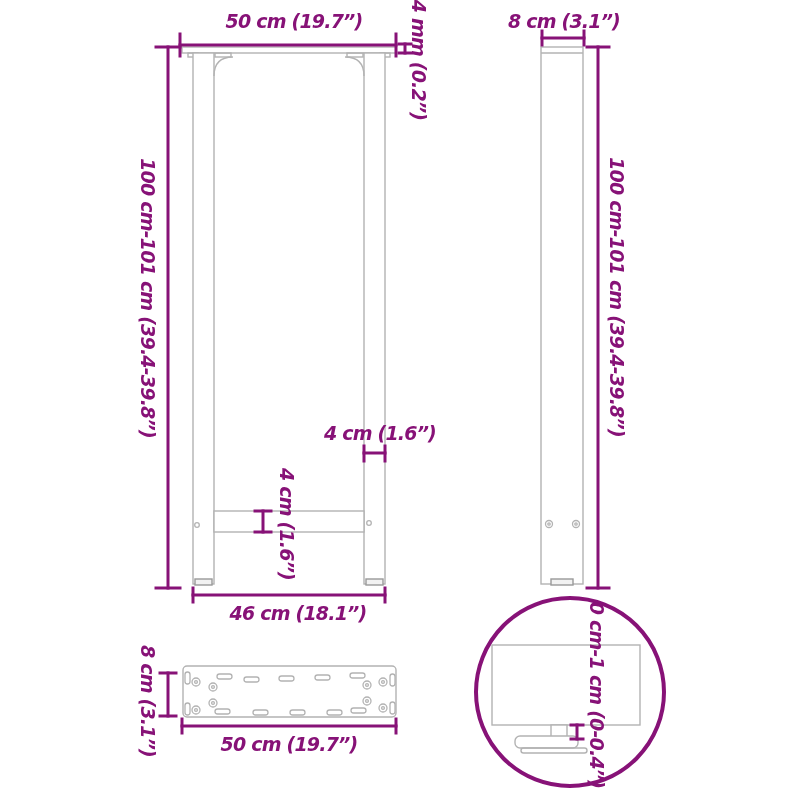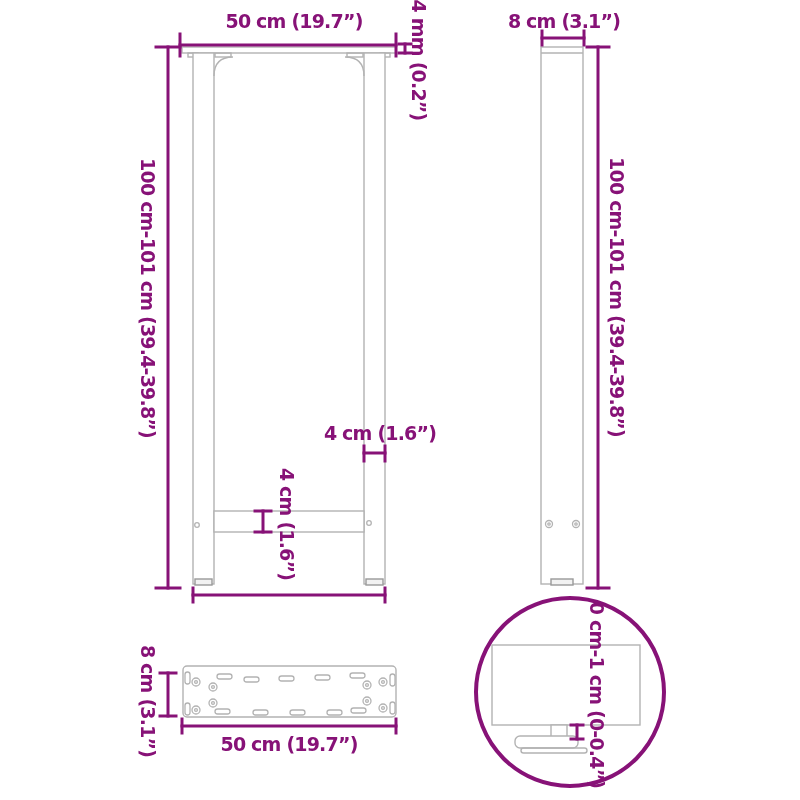--- a/index.html
+++ b/index.html
@@ -2,20 +2,21 @@
 <html style="--dimension: #871277; --outline: #b3b3b3; --outline_dark: #999999;"><head>
 <meta charset="utf-8">
 <style>
   html,body{margin:0;padding:0;background:#ffffff;}
   #canvas{
     position:relative;
     width:800px;height:800px;
     background:#fff;
     overflow:hidden;
     font-family:"DejaVu Sans","Liberation Sans",sans-serif;
+    font-style:italic;
   }
   #art{position:absolute;left:0;top:0;}
   .lbl{
     position:absolute;
     transform:translate(-50%,-50%);
     color:var(--dimension,#871277);
     font-weight:700;
     font-size:19px;
     line-height:1;
     letter-spacing:-0.8px;
@@ -177,17 +178,18 @@
     </g>
   </svg>
 
   <div class="lbl" style="left:294px;top:21px">50 cm (19.7”)</div>
   <div class="lbl v" style="left:418px;top:60px">4 mm (0.2”)</div>
   <div class="lbl" style="left:564px;top:21px">8 cm (3.1”)</div>
   <div class="lbl v" style="left:147px;top:298px">100 cm-101 cm (39.4-39.8”)</div>
   <div class="lbl v" style="left:616px;top:297px">100 cm-101 cm (39.4-39.8”)</div>
   <div class="lbl" style="left:380px;top:433px">4 cm (1.6”)</div>
   <div class="lbl v" style="left:286px;top:524px">4 cm (1.6”)</div>
+  <div class="lbl" style="left:298px;top:613px">46 cm (18.1”)</div>
   <div class="lbl v" style="left:147px;top:701px">8 cm (3.1”)</div>
   <div class="lbl" style="left:289px;top:744px">50 cm (19.7”)</div>
   <div class="lbl v" style="left:596px;top:695px">0 cm-1 cm (0-0.4”)</div>
 
 </div>
 
 </body></html>

